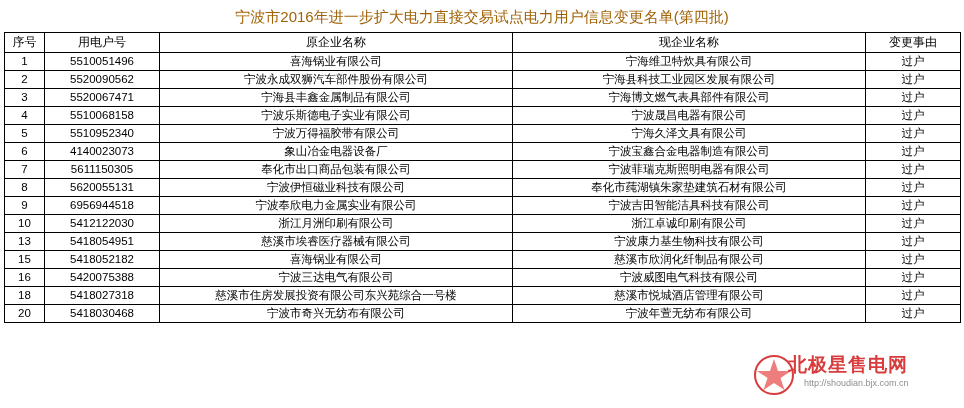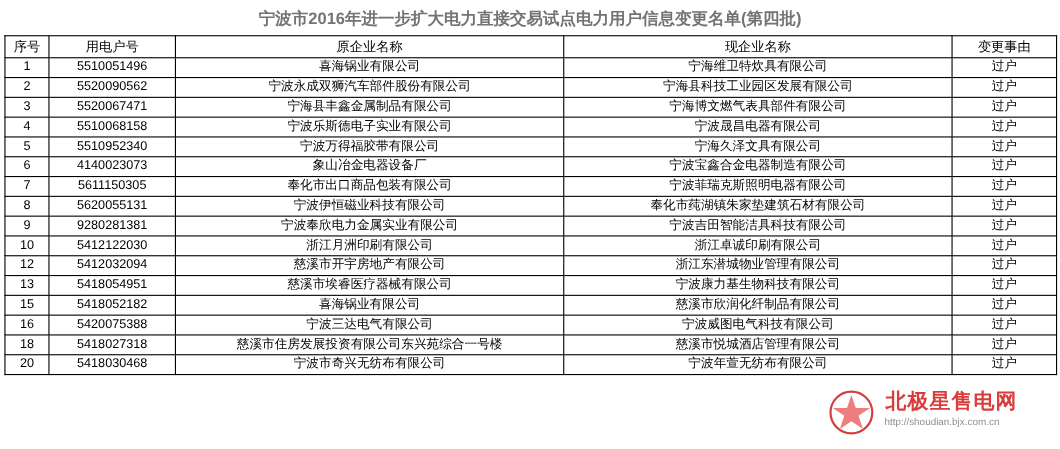--- a/index.html
+++ b/index.html
@@ -11,22 +11,22 @@
   }
   .doc{
     position:relative;
     width:964px;height:408px;
     box-sizing:border-box;
     padding:4px 4px 0 4px;
   }
   .title{
     text-align:center;
     font-size:15px;
-    font-weight:bold;
-    color:#737373;
+    font-weight:normal;
+    color:#a16207;
     letter-spacing:0px;
     padding:4px 0 5px 0;
     white-space:nowrap;
   }
   table{
     border-collapse:collapse;
     width:956px;
     table-layout:fixed;
     margin:0 auto;
   }
@@ -57,21 +57,21 @@
     position:absolute;
     right:6px;
     bottom:6px;
     width:210px;
     height:52px;
     pointer-events:none;
     opacity:.85;
   }
   .wm-text{
     position:absolute;
-    left:57px;top:2px;
+    left:40px;top:2px;
     font-size:19px;
     font-weight:bold;
     color:#d21b1b;
     letter-spacing:1px;
     white-space:nowrap;
   }
   .wm-sub{
     position:absolute;
     left:56px;top:28px;
     font-size:9px;
@@ -160,37 +160,30 @@
       </tr>
       <tr>
         <td>8</td>
         <td>5620055131</td>
         <td>宁波伊恒磁业科技有限公司</td>
         <td>奉化市莼湖镇朱家垫建筑石材有限公司</td>
         <td>过户</td>
       </tr>
       <tr>
         <td>9</td>
-        <td>9280281381</td>
+        <td>6956944518</td>
         <td>宁波奉欣电力金属实业有限公司</td>
         <td>宁波吉田智能洁具科技有限公司</td>
         <td>过户</td>
       </tr>
       <tr>
         <td>10</td>
         <td>5412122030</td>
         <td>浙江月洲印刷有限公司</td>
         <td>浙江卓诚印刷有限公司</td>
-        <td>过户</td>
-      </tr>
-      <tr>
-        <td>12</td>
-        <td>5412032094</td>
-        <td>慈溪市开宇房地产有限公司</td>
-        <td>浙江东潜城物业管理有限公司</td>
         <td>过户</td>
       </tr>
       <tr>
         <td>13</td>
         <td>5418054951</td>
         <td>慈溪市埃睿医疗器械有限公司</td>
         <td>宁波康力基生物科技有限公司</td>
         <td>过户</td>
       </tr>
       <tr>

